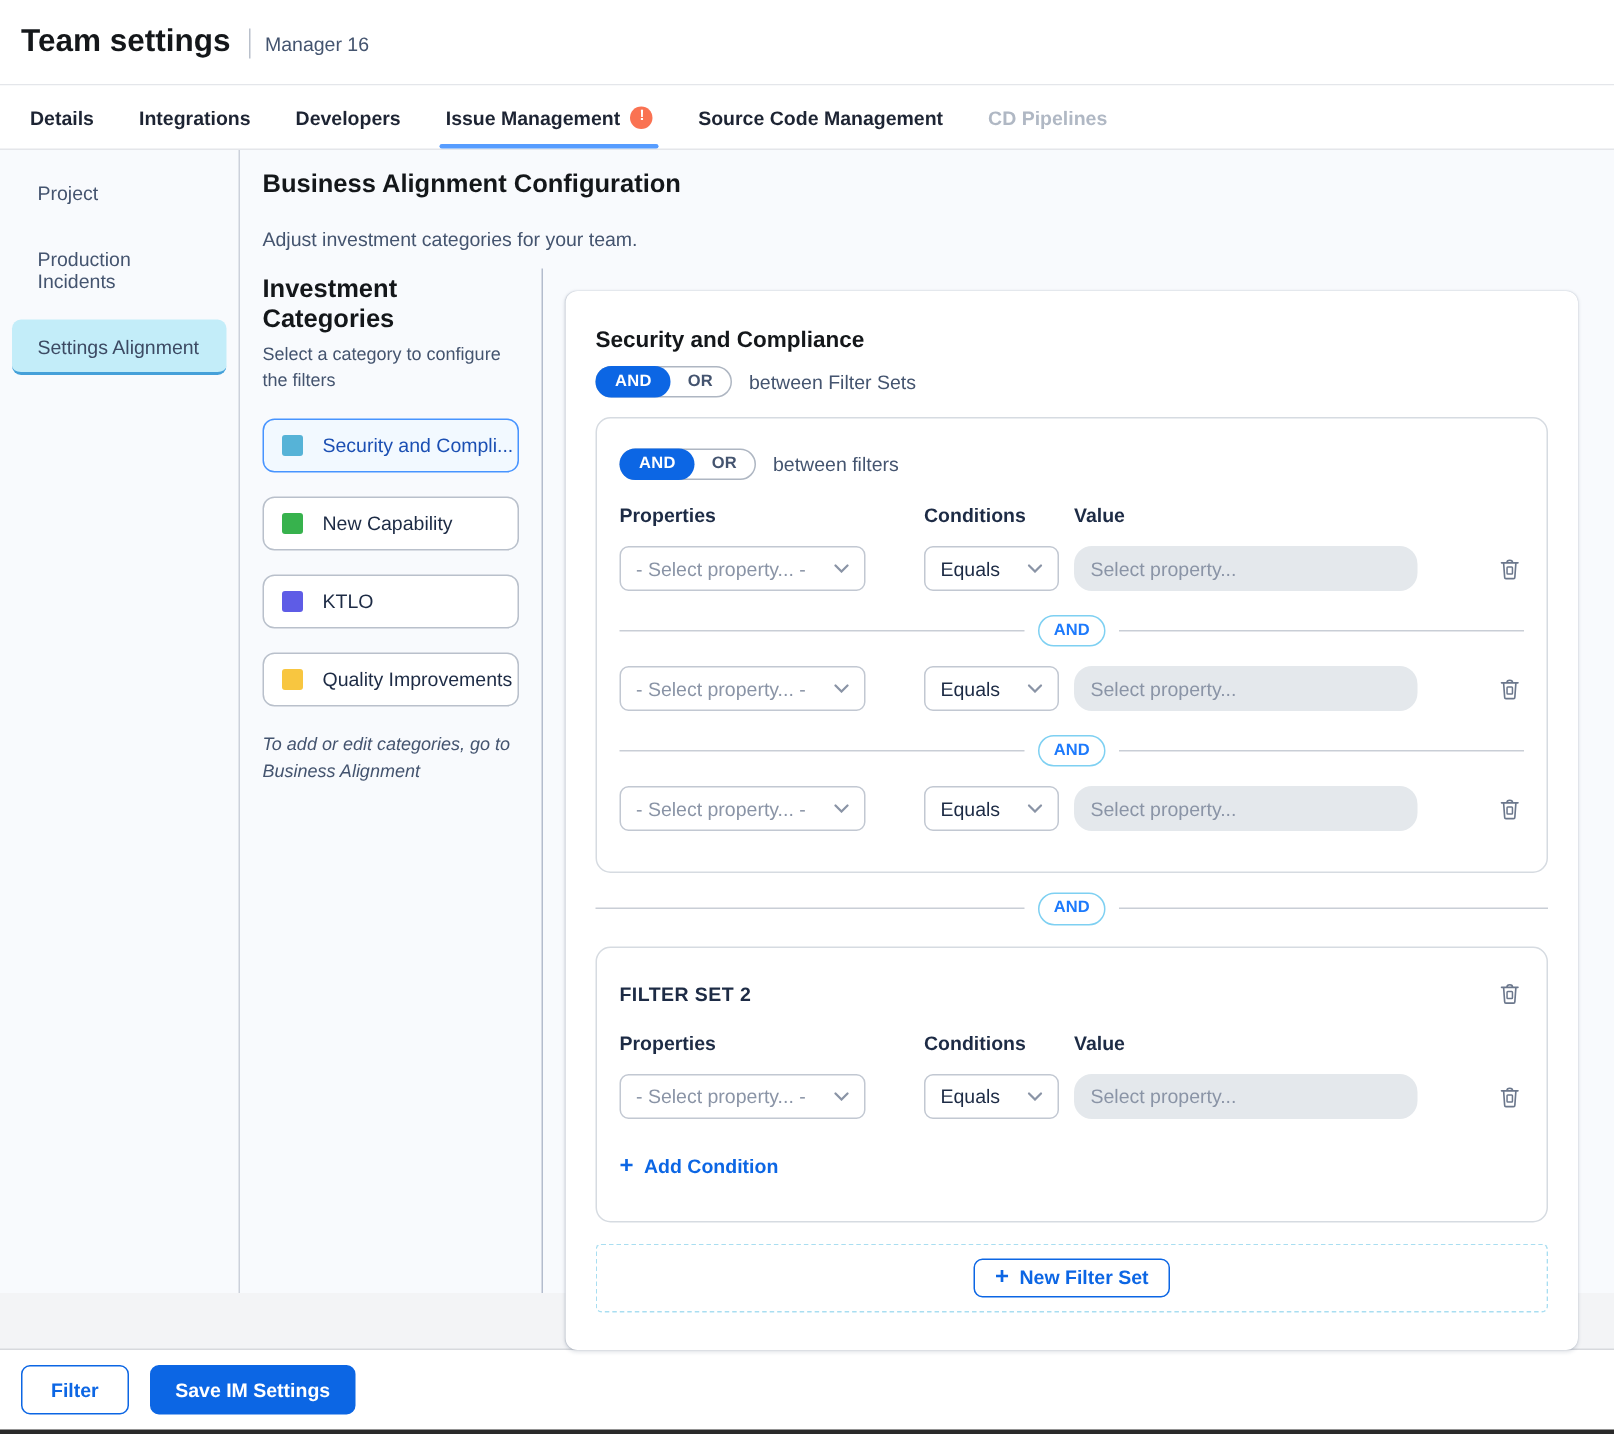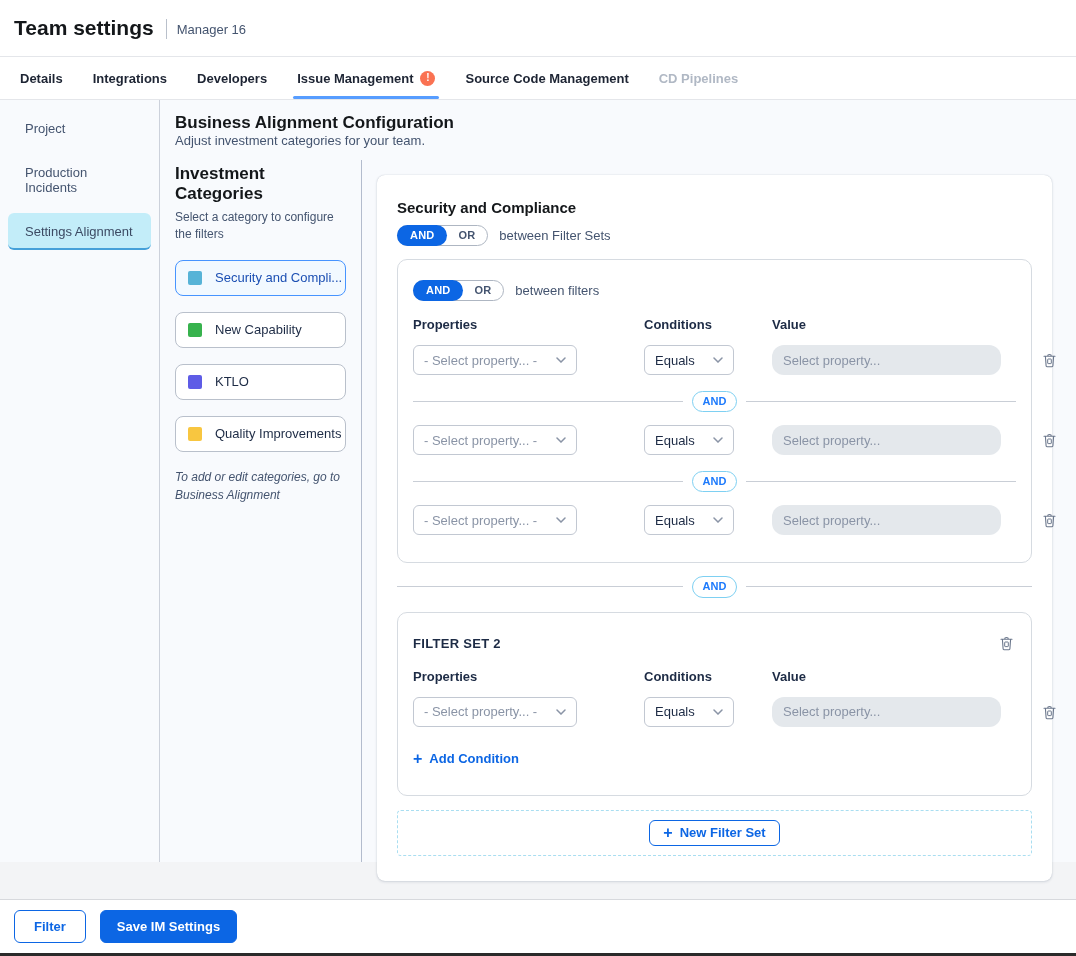--- a/index.html
+++ b/index.html
@@ -22,21 +22,21 @@
   .warn-badge { width:15px; height:15px; border-radius:50%; background:#fa7252; color:#fff; font-size:10px; font-weight:bold; display:inline-flex; align-items:center; justify-content:center; line-height:1; }
 
   
   .content { display:flex; height:762px; background:#f8fafd; }
   .sidebar { width:160px; flex:none; border-right:1px solid #ccd1db; padding-top:10px; }
   .side-item { margin:0 8px 7px; padding:11px 17px; font-size:13px; color:#44546f; border-radius:6px; cursor:pointer; }
   .side-item.selected { background:#c3edf9; border-bottom:2px solid #45a0d9; padding-bottom:9px; color:#3c4a63; }
 
   .right { flex:1; display:flex; flex-direction:column; min-width:0; }
   .page-head { padding:13px 0 12px 15px; }
-  .page-title { font-size:17px; font-weight:bold; color:#14171a; margin:0 0 0; }
+  .page-title { font-size:17px; font-weight:bold; color:#14171a; margin:0 0 19px; }
   .page-sub { font-size:13px; color:#44546f; }
 
   .cols { flex:1; display:flex; min-height:0; }
   .catcol { width:202px; flex:none; border-right:1px solid #b3bccd; padding:4px 15px 0; }
   .cat-heading { font-size:17px; font-weight:bold; color:#14171a; margin:0 0 5px; }
   .cat-sub { font-size:12px; color:#44546f; line-height:1.45; margin:0 0 16px; }
   .cat-btn { display:flex; align-items:center; gap:13px; width:100%; height:36px; padding:0 12px; background:#fff; border:1px solid #b9c0cb; border-radius:8px; margin-bottom:16px; font-size:13px; color:#1d2b45; cursor:pointer; text-align:left; white-space:nowrap; overflow:hidden; }
   .cat-btn.selected { border:1.5px solid #4794ff; background:#f2f9ff; color:#1b4fb3; }
   .swatch { width:14px; height:14px; border-radius:2px; flex:none; }
   .cat-note { font-size:12px; color:#44546f; line-height:1.5; margin-top:0;font-style:italic; }
@@ -44,21 +44,21 @@
   .main { flex:1; min-width:0; padding:15px 24px 0 15px; }
   .panel { background:#fff; border-radius:8px; padding:24px 20px 25px; box-shadow:0 1px 3px rgba(23,43,77,.14), 0 0 1px rgba(23,43,77,.25); }
   .panel-title { font-size:15px; font-weight:bold; color:#14171a; margin:0 0 9px; }
   .toggle-row { display:flex; align-items:center; gap:11px; }
   .toggle { display:inline-flex; align-items:center; border:1px solid #aeb6c2; border-radius:999px; background:#fff; }
   .toggle .seg { font-size:11px; font-weight:bold; padding:4px 12px; border-radius:999px; color:#44546f; cursor:pointer; line-height:1; letter-spacing:.2px; }
   .toggle .seg.on { background:#0c66e4; color:#fff; margin:-1px; padding:5px 13px; }
   .toggle-label { font-size:13px; color:#44546f; }
 
   .fcard { border:1px solid #d6dbe1; border-radius:10px; padding:20px 15px 27px; background:#fff; margin-top:13px; }
-  .grid { display:grid; grid-template-columns:203px 100px 1fr 30px; align-items:center;gap:28px; }
+  .grid { display:grid; grid-template-columns:203px 100px 1fr 30px; align-items:center; }
   .headers { margin:16px 0 2px; }
   .hlabel { font-size:13px; font-weight:bold; color:#1d2b45; }
   .frow { margin-top:13px; }
   .select { width:164px; height:30px; border:1px solid #c2c8d2; border-radius:6px; background:#fff; display:flex; align-items:center; justify-content:space-between; padding:0 10px; font-size:13px; cursor:pointer; }
   .select.small { width:90px; }
   .ph { color:#8a94a6; }
   .val { color:#1d2b45; }
   .chev { flex:none; margin-left:6px; }
   .value-input { width:229px; height:30px; background:#e4e8ec; border:none; border-radius:12px; padding:0 11px; font-size:13px; color:#6b7689; font-family:"Liberation Sans", sans-serif; }
   .value-input::placeholder { color:#8a94a6; opacity:1; }

